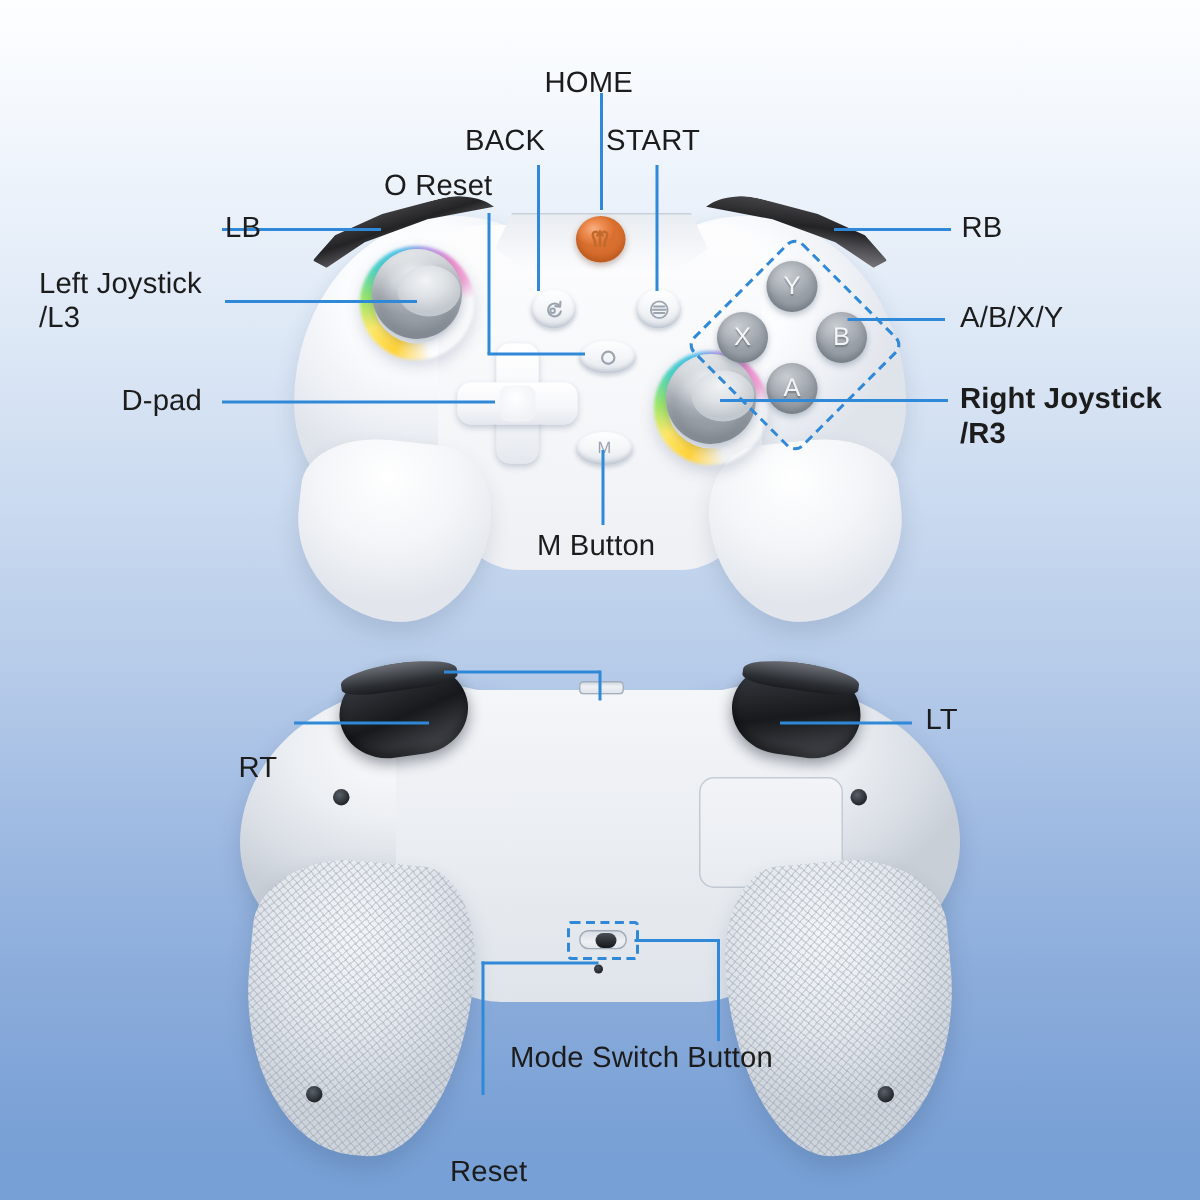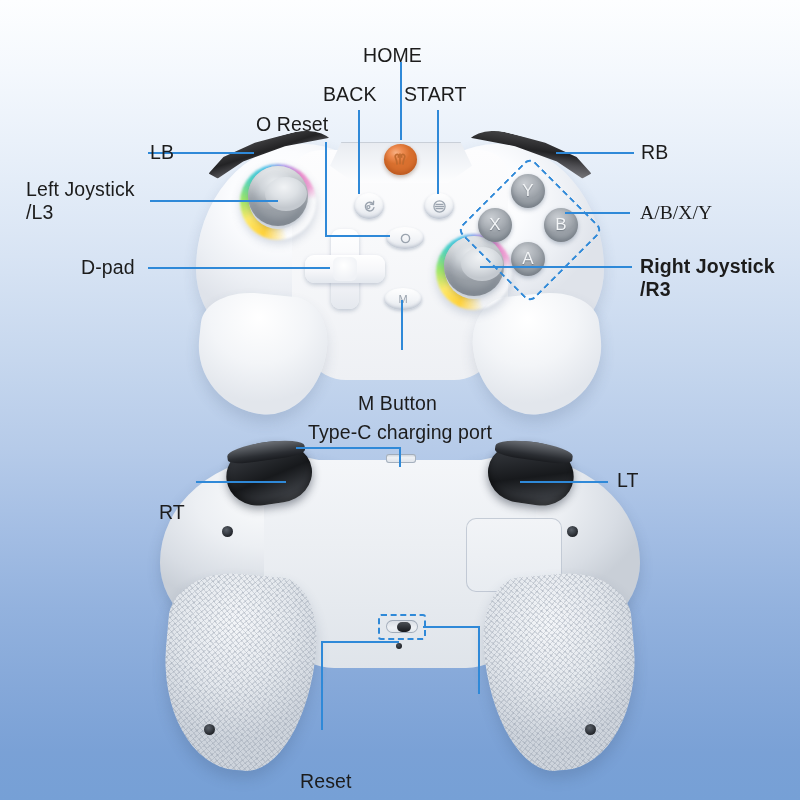--- a/index.html
+++ b/index.html
@@ -391,30 +391,30 @@
 
   <div class="lead h" style="left:520px;top:481px;width:88px;"></div>
 
   <div class="lead h" style="left:423px;top:626px;width:57px;"></div>
   <div class="lead v" style="left:478px;top:626px;height:68px;"></div>
 
   <div class="lead h" style="left:321px;top:641px;width:78px;"></div>
   <div class="lead v" style="left:321px;top:641px;height:89px;"></div>
 
   <div class="lbl" style="left:363px;top:44px;text-align:right;">HOME</div>
-  <div class="lbl" style="left:323px;top:83px;">BACK</div>
+  <div class="lbl" style="left:310px;top:83px;">BACK</div>
   <div class="lbl" style="left:404px;top:83px;">START</div>
   <div class="lbl" style="left:256px;top:113px;">O Reset</div>
   <div class="lbl" style="left:111px;top:141px;margin-left:39px;">LB</div>
   <div class="lbl" style="left:641px;top:141px;">RB</div>
   <div class="lbl" style="left:26px;top:178px;">Left Joystick
 /L3</div>
   <div class="lbl" style="left:640px;top:255px;font-weight:bold;">Right Joystick
 /R3</div>
   <div class="lbl" style="left:81px;top:256px;">D-pad</div>
-  <div class="lbl" style="left:640px;top:201px;font-family:Liberation Serif, serif;">A/B/X/Y</div>
-  <div class="lbl" style="left:358px;top:353px;margin-top:39px;">M Button</div>
-  <div class="lbl" style="left:308px;top:421px;">Type-C charging port</div>
+  <div class="lbl" style="left:640px;top:201px;">A/B/X/Y</div>
+  <div class="lbl" style="left:358px;top:353px;">M Button</div>
   <div class="lbl" style="left:159px;top:469px;margin-top:32px;">RT</div>
   <div class="lbl" style="left:617px;top:469px;">LT</div>
+  <div class="lbl" style="left:340px;top:694px;">Mode Switch Button</div>
   <div class="lbl" style="left:300px;top:730px;margin-top:40px;">Reset</div>
 
 </div>
 
 </body></html>

